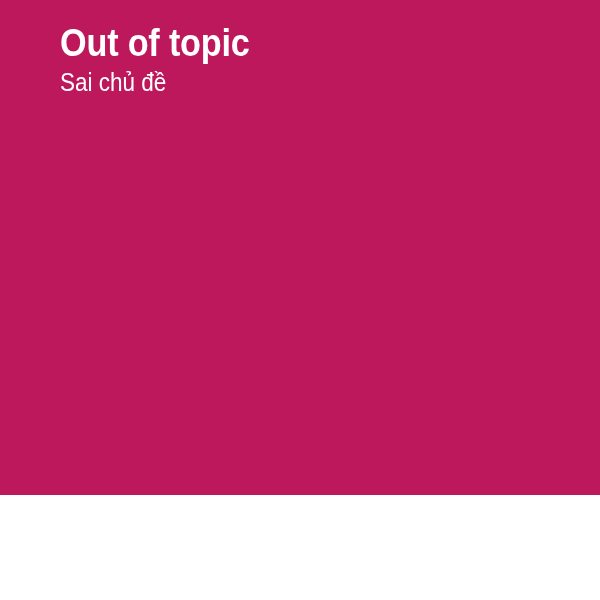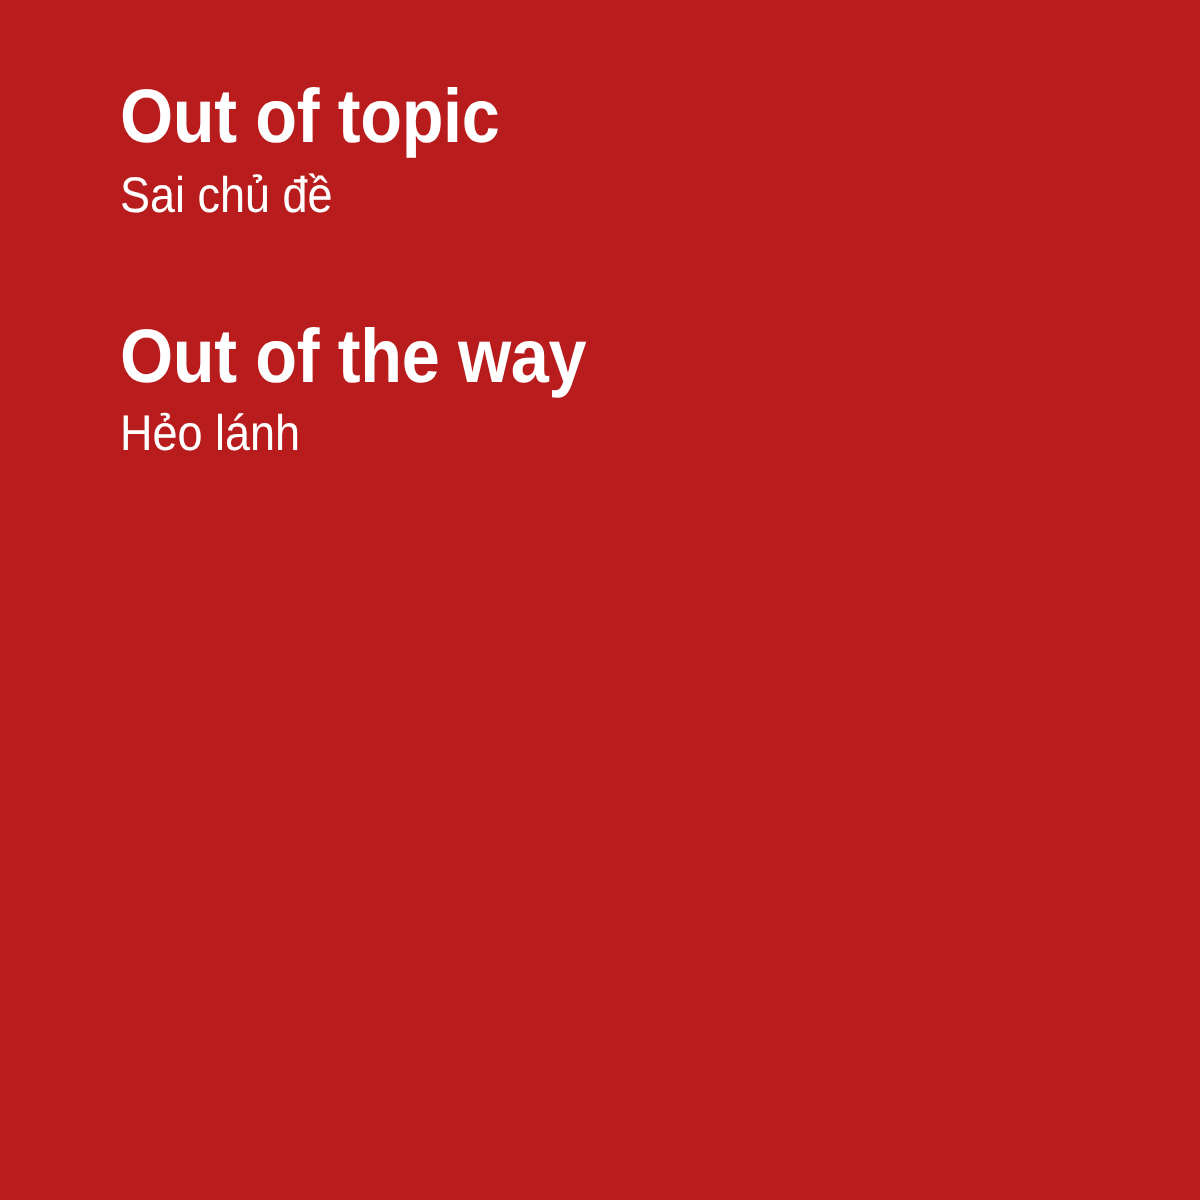--- a/index.html
+++ b/index.html
@@ -10,24 +10,24 @@
   body {
     width: 600px;
     height: 600px;
     overflow: hidden;
     font-family: "Liberation Sans", sans-serif;
   }
 
   #card {
     position: relative;
     width: 600px;
-    height: 600px;
+    height: 495px;
     box-sizing: border-box;
-    background: #b91c1c;
-    padding: 40px 40px 40px 60px;
+    background: #be185d;
+    padding: 24px 40px 40px 60px;
   }
 
   .entry-list {
     display: flex;
     flex-direction: column;
   }
 
   .entry {
     margin-bottom: 47px;
   }
@@ -68,20 +68,16 @@
 
 <div id="card">
   <div class="entry-list">
 
     <div class="entry">
       <span class="entry-term">Out of topic</span>
       <span class="entry-meaning">Sai chủ đề</span>
     </div>
 
 
-    <div class="entry">
-      <span class="entry-term">Out of the way</span>
-      <span class="entry-meaning">Hẻo lánh</span>
-    </div>
 
 
   </div>
 </div>
 
 </body></html>

